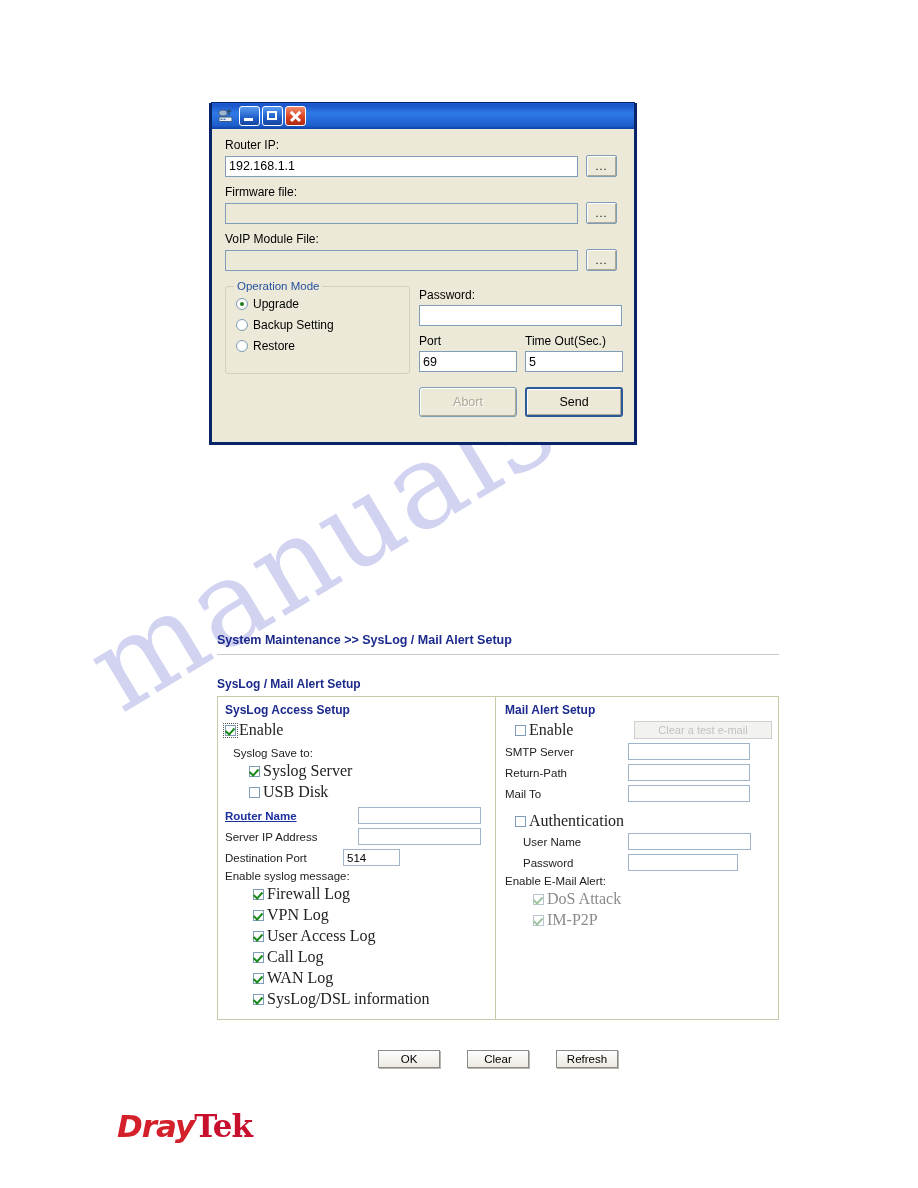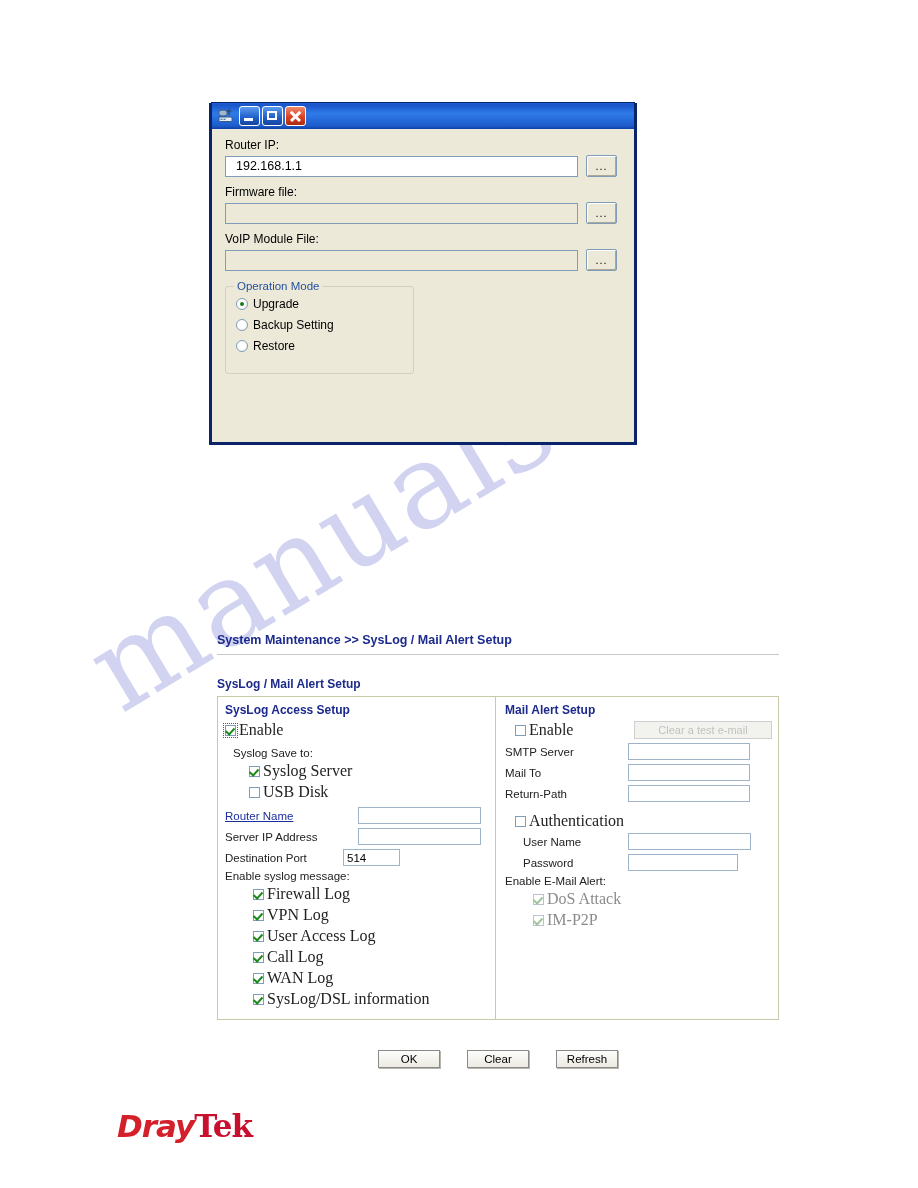--- a/index.html
+++ b/index.html
@@ -120,21 +120,21 @@
     color: #000;
     margin-bottom: 3px;
     font-family: "Liberation Sans", sans-serif;
   }
   .fld-row { display: flex; align-items: center; gap: 8px; margin-bottom: 8px; }
   .xp-input {
     height: 21px;
     border: 1px solid #7f9db9;
     background: #ffffff;
     font-size: 12.5px;
-    padding: 1px 10px;
+    padding: 1px 3px;
     box-sizing: border-box;
     font-family: "Liberation Sans", sans-serif;
     color: #000;
     display: flex; align-items: center;
   }
   .xp-input.disabled { background: #ece9d8; }
   .xp-input.wide { width: 353px; }
   .dots-btn {
     width: 31px; height: 22px;
     background: #ece9d8;
@@ -273,21 +273,21 @@
   .cb-focus { outline: 1px dotted #555; outline-offset: 1px; }
   .lbl { font-size: 16px; color: #222; white-space: nowrap; font-family: Liberation Serif, serif; }
   .lbl.dim { color: #8b8b8b; }
   .indent1 { margin-left: 8px; }
   .indent2 { margin-left: 24px; }
   .indent3 { margin-left: 28px; }
   .plain-row { font-size: 11.5px; color: #222; margin-bottom: 3px; margin-top: 8px; }
   .form-row { display: flex; align-items: center; margin-bottom: 4px; }
   .form-lbl { font-size: 11.5px; color: #222; }
   .form-lbl.link {
-    color: #1b2f9e; text-decoration: underline; font-weight: normal;
+    color: #1b2f9e; text-decoration: underline; font-weight: bold;
   }
   .web-input {
     border: 1px solid #9fb4c8;
     background: #fff;
     height: 17px;
     font-size: 11.5px;
     padding: 0 3px;
     box-sizing: border-box;
     color: #000;
     display: flex; align-items: center;
@@ -390,20 +390,40 @@
         <div class="radio-row">
           <span class="radio"></span>
           <span class="radio-label">Backup Setting</span>
         </div>
         <div class="radio-row">
           <span class="radio"></span>
           <span class="radio-label">Restore</span>
         </div>
       </div>
 
+      <div class="right-col">
+        <div class="pw-label">Password:</div>
+        <div class="xp-input pw-input"></div>
+
+        <div class="pt-row">
+          <div class="pt-col">
+            <span class="pt-label">Port</span>
+            <span class="xp-input pt-input">69</span>
+          </div>
+          <div class="pt-col">
+            <span class="pt-label">Time Out(Sec.)</span>
+            <span class="xp-input pt-input">5</span>
+          </div>
+        </div>
+
+        <div class="btn-row">
+          <div class="xp-push disabled">Abort</div>
+          <div class="xp-push default">Send</div>
+        </div>
+      </div>
 
     </div>
   </div>
 </div>
 
 <div class="webui">
 
   <div class="breadcrumb">
     <span>System Maintenance</span>
     <span class="sep">&gt;&gt;</span>
@@ -485,26 +505,26 @@
         <span class="lbl" style="width:105px;">Enable</span>
         <span class="ghost-btn">Clear a test e-mail</span>
       </div>
 
       <div class="form-row">
         <span class="form-lbl" style="width:123px;">SMTP Server</span>
         <span class="web-input" style="width:122px;"></span>
       </div>
 
       <div class="form-row">
+        <span class="form-lbl" style="width:123px;">Return-Path</span>
+        <span class="web-input" style="width:122px;"></span>
+      </div>
+
+      <div class="form-row">
         <span class="form-lbl" style="width:123px;">Mail To</span>
-        <span class="web-input" style="width:122px;"></span>
-      </div>
-
-      <div class="form-row">
-        <span class="form-lbl" style="width:123px;">Return-Path</span>
         <span class="web-input" style="width:122px;"></span>
       </div>
 
       <div class="cb-row" style="margin-left:10px;margin-top:10px;">
         <span class="cb"></span>
         <span class="lbl">Authentication</span>
       </div>
 
       <div class="form-row">
         <span class="form-lbl" style="width:105px;margin-left:18px;">User Name</span>

